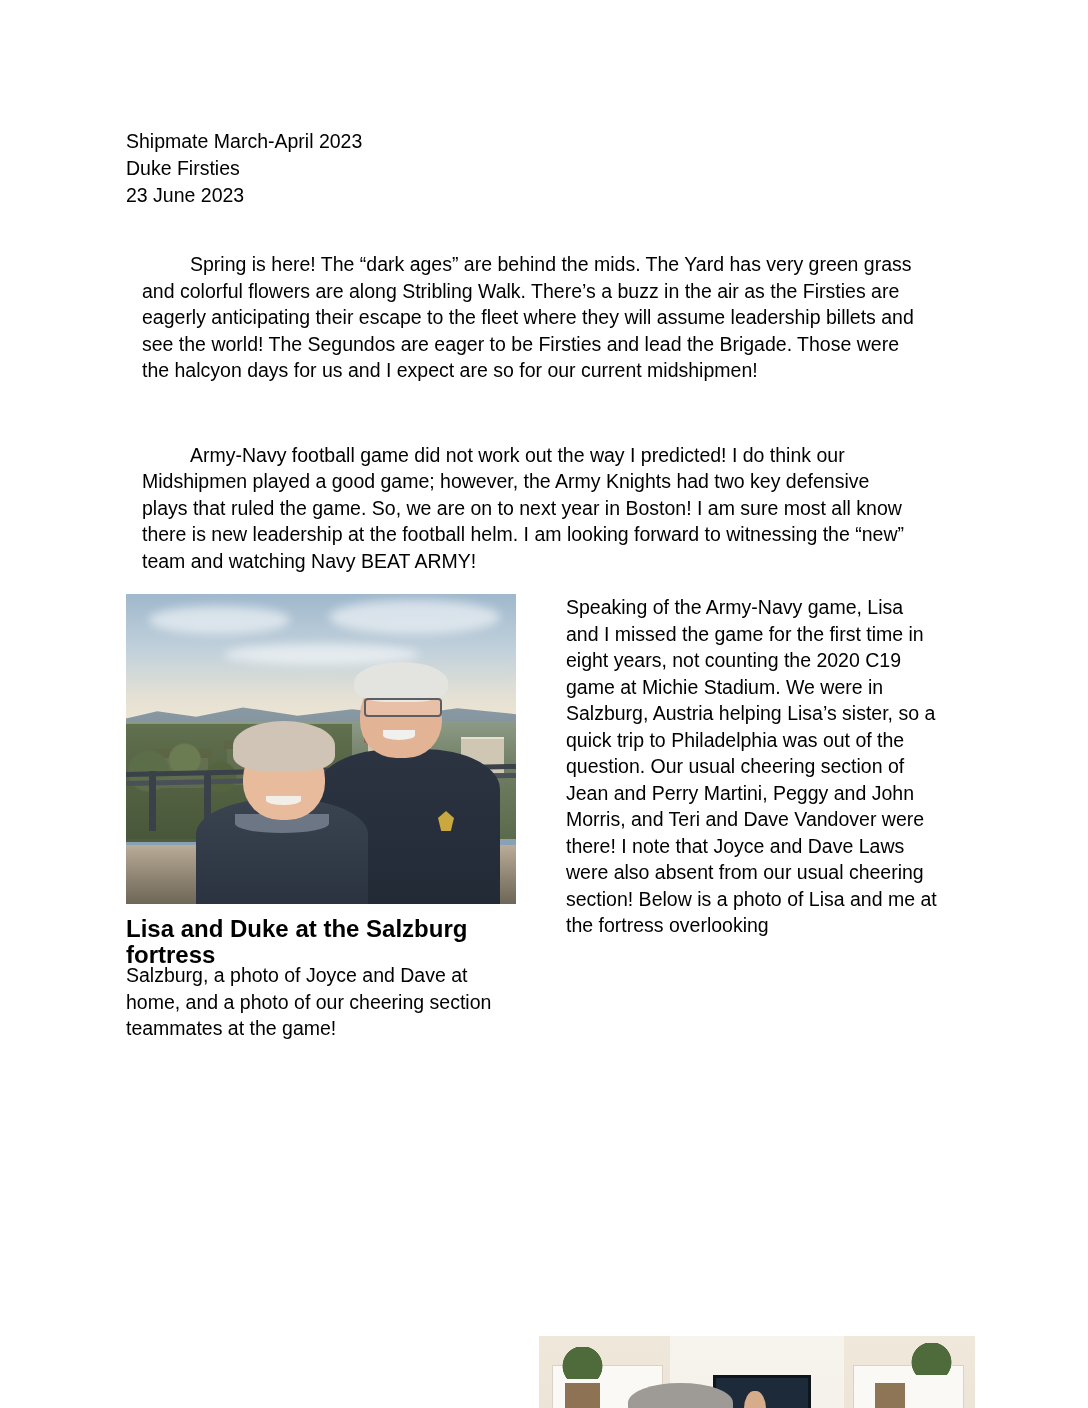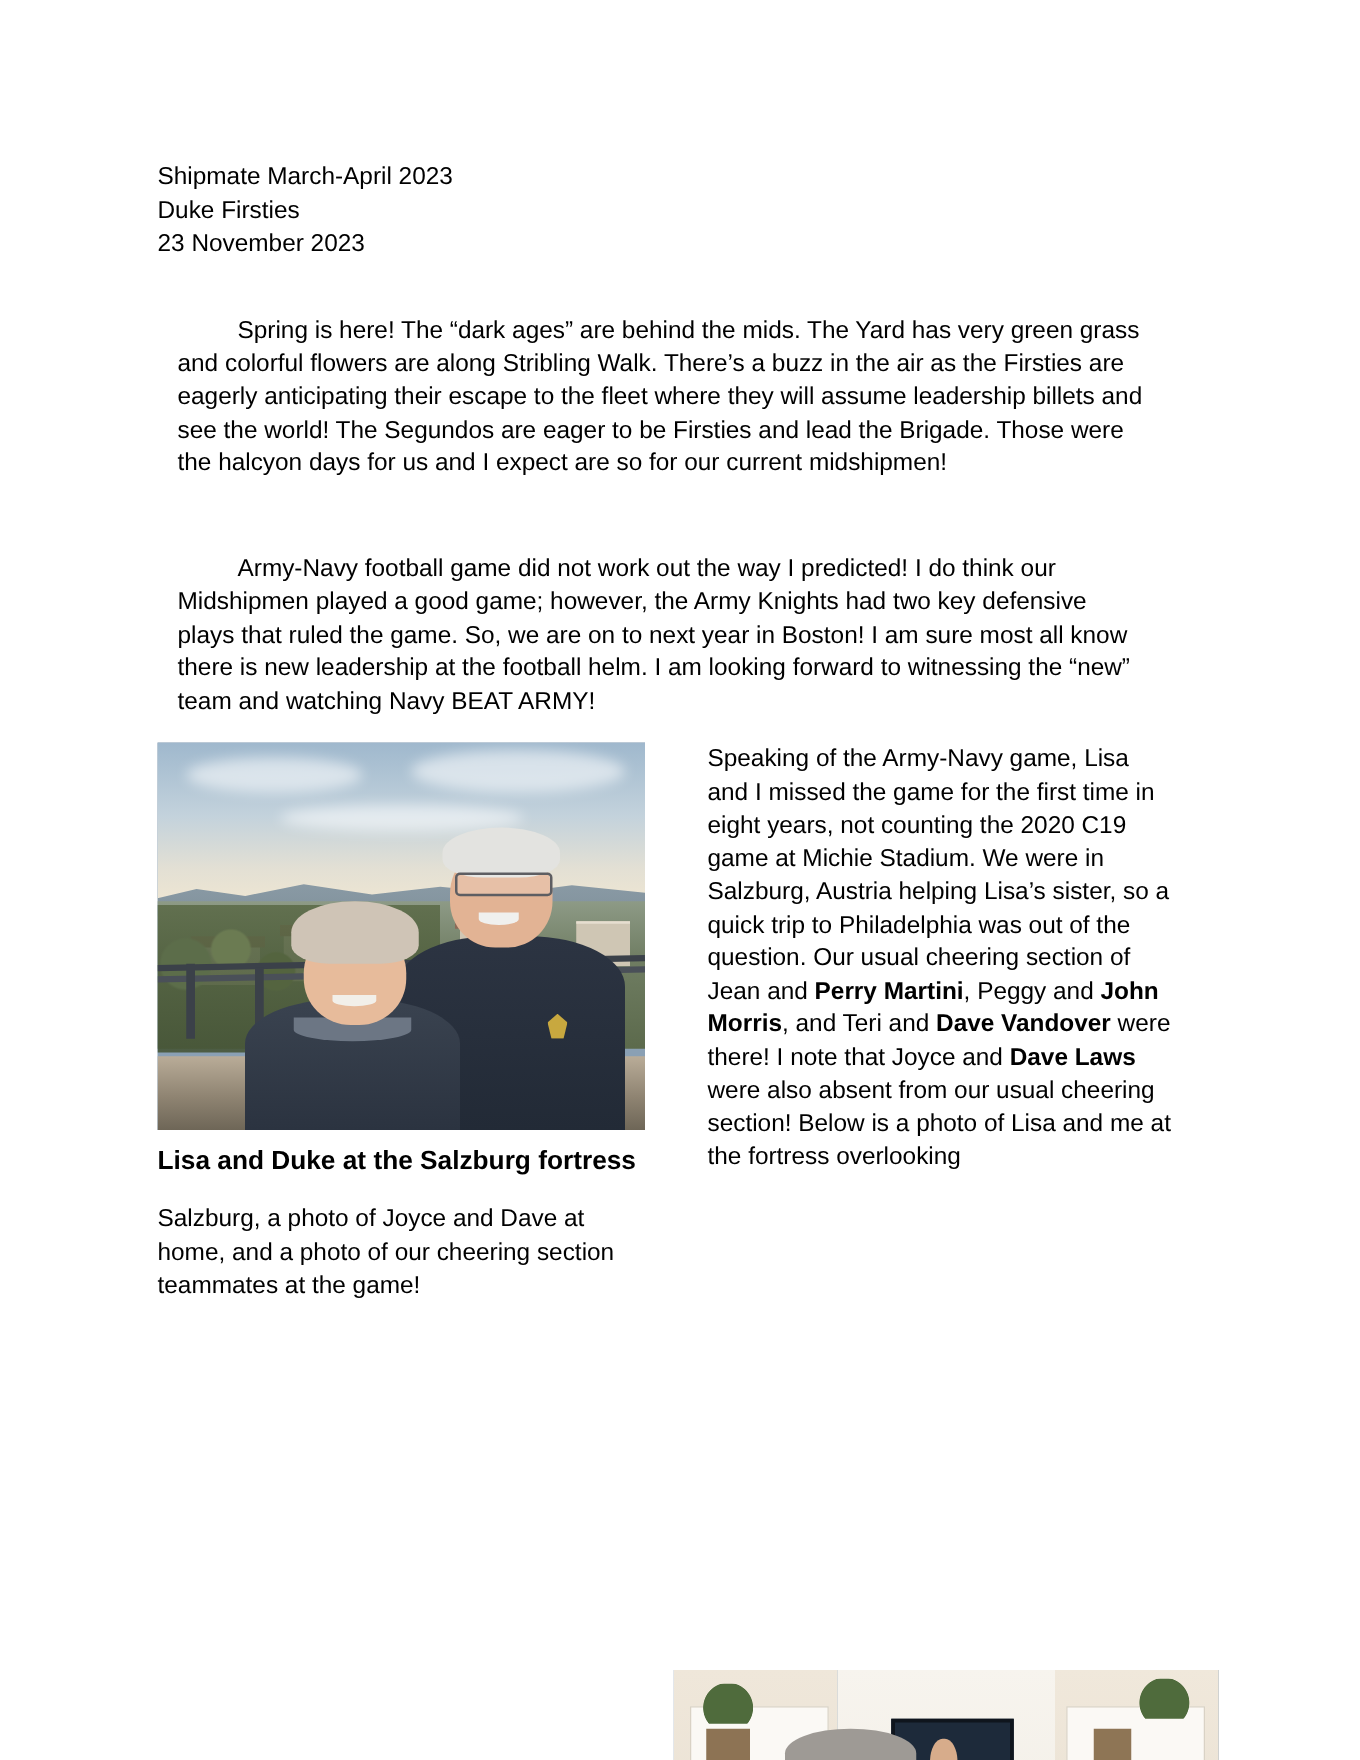--- a/index.html
+++ b/index.html
@@ -39,21 +39,21 @@
     margin: 16px;
     text-align: left;
   }
   .para-gap {
     height: 26px;
   }
   .indent {
     display: inline-block;
     width: 48px;
   }
-  b { font-weight: bold; }
+  b { font-weight: normal; }
 
   
   .split {
     position: relative;
     margin-top: 20px;
   }
   .photo1-wrap {
     position: absolute;
     left: 0;
     top: 0;
@@ -62,21 +62,21 @@
   .photo {
     position: relative;
     overflow: hidden;
     background: #8aa0b4;
   }
   .photo1 {
     width: 390px;
     height: 310px;
   }
   .caption {
-    font-size: 21px;
+    font-size: 24px;
     line-height: 26px;
     font-weight: bold;
     margin-top: 12px;
   }
   .right-col {
     margin-left: 440px;
     width: 372px;
     font-size: 19.5px;
     line-height: 26.5px;
   }
@@ -260,21 +260,21 @@
 </style>
 </head>
 <body>
 
 <div class="page">
   <div class="content">
 
     <div>
       <div class="header-line">Shipmate March-April 2023</div>
       <div class="header-line">Duke Firsties</div>
-      <div class="header-line">23 November 2023</div>
+      <div class="header-line">23 June 2023</div>
     </div>
 
     <div class="para-gap"></div>
 
     <p class="body-para"><span class="indent"></span><span>Spring is here!  The “dark ages” are behind the mids.  The Yard has very green grass and colorful flowers are along Stribling Walk.  There’s a buzz in the air as the Firsties are eagerly anticipating their escape to the fleet where they will assume leadership billets and see the world!  The Segundos are eager to be Firsties and lead the Brigade.  Those were the halcyon days for us and I expect are so for our current midshipmen!</span></p>
 
     <div class="para-gap"></div>
 
     <p class="body-para"><span class="indent"></span><span>Army-Navy football game did not work out the way I predicted!  I do think our Midshipmen played a good game; however, the Army Knights had two key defensive plays that ruled the game.  So, we are on to next year in Boston!  I am sure most all know there is new leadership at the football helm.  I am looking forward to witnessing the “new” team and watching Navy BEAT ARMY!</span></p>
 

